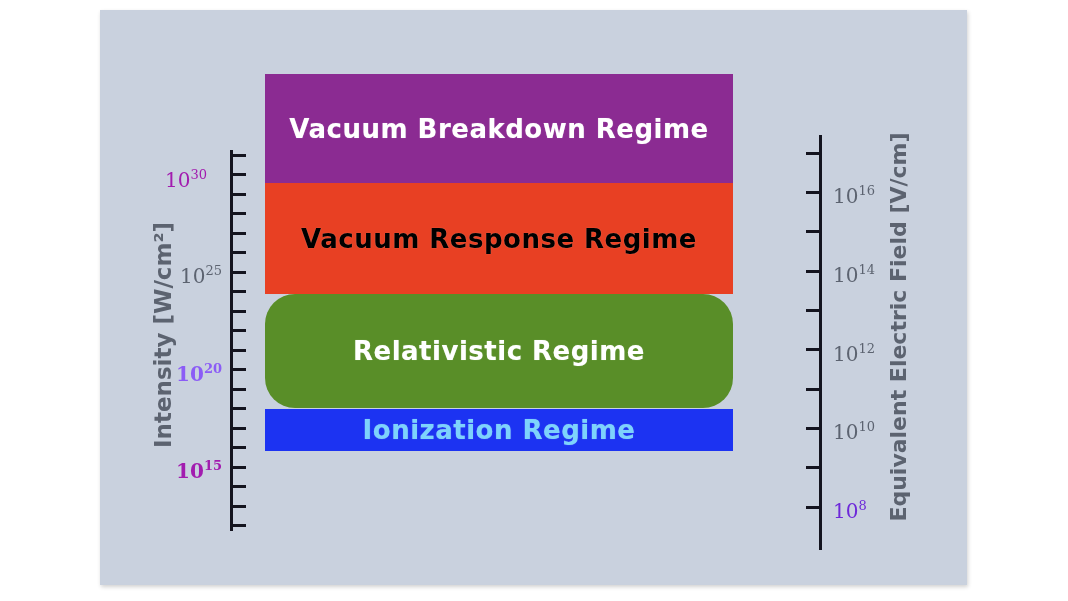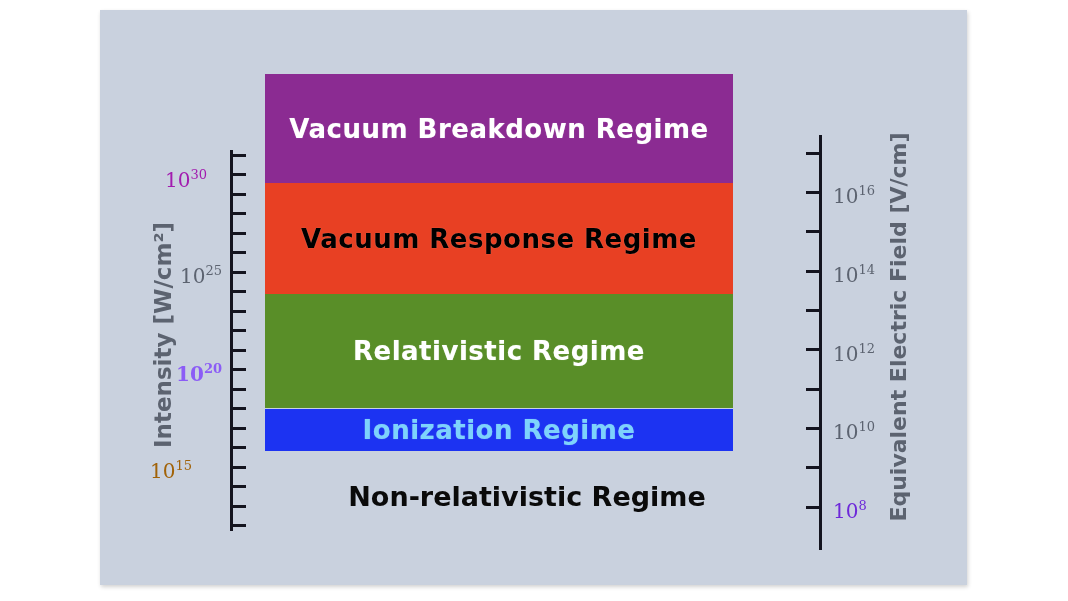--- a/index.html
+++ b/index.html
@@ -30,21 +30,21 @@
 
 <div class="canvas">
   <div class="panel" style="background: rgb(201, 209, 222);"></div>
   <div id="bands">
       <div class="band" style="top: 74.465px; height: 108.81px; background: rgb(139, 43, 146);">
         <span class="band-label" style="color: rgb(255, 255, 255);">Vacuum Breakdown Regime</span>
       </div>
       <div class="band" style="top: 183.275px; height: 111.15px; background: rgb(232, 64, 35);">
         <span class="band-label" style="color: #000000;">Vacuum Response Regime</span>
       </div>
-      <div class="band" style="top: 294.425px; height: 114.075px; background: rgb(89, 142, 40);">
+      <div class="band" style="top: 294.425px; height: 114.075px; background: rgb(89, 142, 40); border-radius: 30px;">
         <span class="band-label" style="color: rgb(255, 255, 255);">Relativistic Regime</span>
       </div>
       <div class="band" style="top: 408.5px; height: 42.9px; background: rgb(28, 51, 242);">
         <span class="band-label" style="color: #7dd3fc;">Ionization Regime</span>
       </div>
     </div>
   <div id="left-axis">
       <div class="axis-line" style="left: 230px; top: 150px; height: 381px; background: rgb(20, 20, 31);"></div>
       <div class="tick" style="top: 153.5px; width: 13px; left: 233px; background: rgb(20, 20, 31);"></div>
       <div class="tick" style="top: 173px; width: 13px; left: 233px; background: rgb(20, 20, 31);"></div>
@@ -62,21 +62,21 @@
       <div class="tick" style="top: 407px; width: 13px; left: 233px; background: rgb(20, 20, 31);"></div>
       <div class="tick" style="top: 426.5px; width: 13px; left: 233px; background: rgb(20, 20, 31);"></div>
       <div class="tick" style="top: 446px; width: 13px; left: 233px; background: rgb(20, 20, 31);"></div>
       <div class="tick" style="top: 465.5px; width: 13px; left: 233px; background: rgb(20, 20, 31);"></div>
       <div class="tick" style="top: 485px; width: 13px; left: 233px; background: rgb(20, 20, 31);"></div>
       <div class="tick" style="top: 504.5px; width: 13px; left: 233px; background: rgb(20, 20, 31);"></div>
       <div class="tick" style="top: 524px; width: 13px; left: 233px; background: rgb(20, 20, 31);"></div>
       <div class="tick-label" style="top: 162px; color: #a21caf; left: 150px; width: 72px; text-align: center;">10<sup>30</sup></div>
       <div class="tick-label" style="top: 258px; color: rgb(92, 99, 112); left: 150px; width: 72px; text-align: right;">10<sup>25</sup></div>
       <div class="tick-label" style="top: 355.5px; color: #8b5cf6; left: 150px; width: 72px; text-align: right; font-weight: bold;">10<sup>20</sup></div>
-      <div class="tick-label" style="top: 453px; color: #a16207; left: 150px; width: 72px; text-align: left;">10<sup>15</sup></div>
+      <div class="tick-label" style="top: 453px; color: #a21caf; left: 150px; width: 72px; text-align: right; font-weight: bold;">10<sup>15</sup></div>
     </div>
   <div id="right-axis">
       <div class="axis-line" style="left: 819px; top: 135px; height: 415px; background: rgb(20, 20, 31);"></div>
       <div class="tick" style="top: 151.5px; width: 13px; left: 806px; background: rgb(20, 20, 31);"></div>
       <div class="tick" style="top: 190.85px; width: 13px; left: 806px; background: rgb(20, 20, 31);"></div>
       <div class="tick" style="top: 230.2px; width: 13px; left: 806px; background: rgb(20, 20, 31);"></div>
       <div class="tick" style="top: 269.55px; width: 13px; left: 806px; background: rgb(20, 20, 31);"></div>
       <div class="tick" style="top: 308.9px; width: 13px; left: 806px; background: rgb(20, 20, 31);"></div>
       <div class="tick" style="top: 348.25px; width: 13px; left: 806px; background: rgb(20, 20, 31);"></div>
       <div class="tick" style="top: 387.6px; width: 13px; left: 806px; background: rgb(20, 20, 31);"></div>
@@ -84,14 +84,13 @@
       <div class="tick" style="top: 466.3px; width: 13px; left: 806px; background: rgb(20, 20, 31);"></div>
       <div class="tick" style="top: 505.65px; width: 13px; left: 806px; background: rgb(20, 20, 31);"></div>
       <div class="tick-label" style="top: 178.35px; color: rgb(92, 99, 112); left: 833px;">10<sup>16</sup></div>
       <div class="tick-label" style="top: 257.05px; color: rgb(92, 99, 112); left: 833px;">10<sup>14</sup></div>
       <div class="tick-label" style="top: 335.75px; color: rgb(92, 99, 112); left: 833px;">10<sup>12</sup></div>
       <div class="tick-label" style="top: 414.45px; color: rgb(92, 99, 112); left: 833px;">10<sup>10</sup></div>
       <div class="tick-label" style="top: 493.15px; color: #6d28d9; left: 833px;">10<sup>8</sup></div>
     </div>
   <div class="axis-title left" style="color: rgb(92, 99, 112); left: 163px; top: 335px;">Intensity [W/cm²]</div>
   <div class="axis-title right" style="color: rgb(92, 99, 112); left: 898px; top: 327px;">Equivalent Electric Field [V/cm]</div>
-  <div class="below-label" style="color: rgb(10, 10, 10); top: 481px;">Non-relativistic Regime</div>
 </div>
 
 </body></html>

